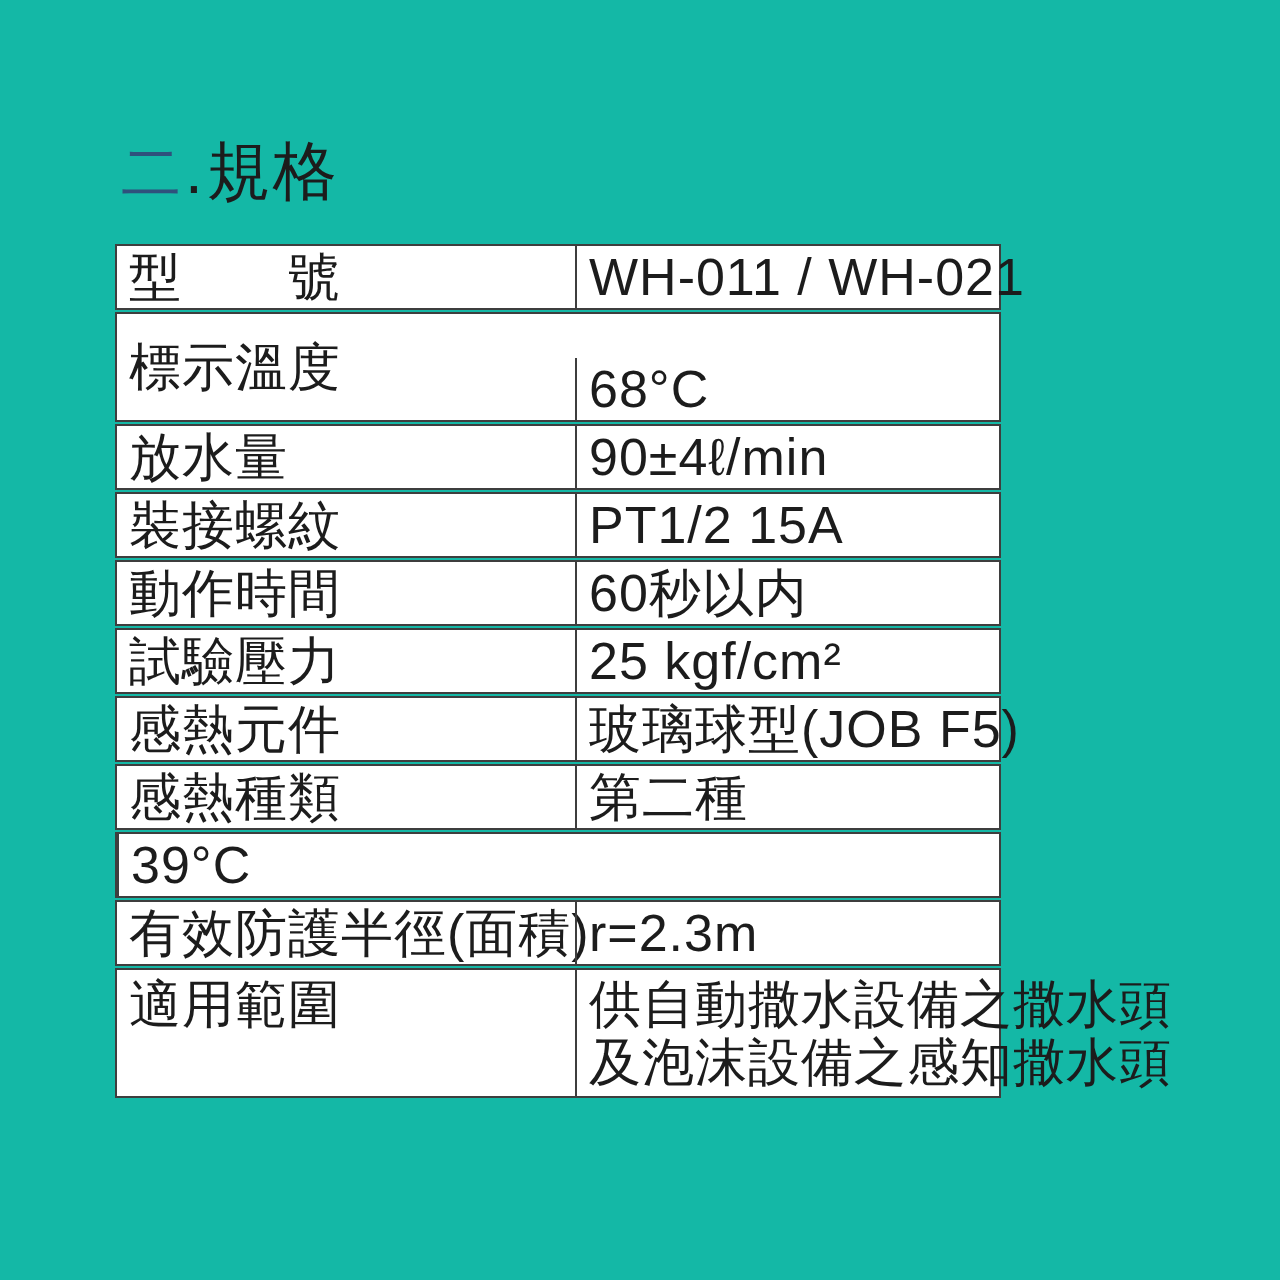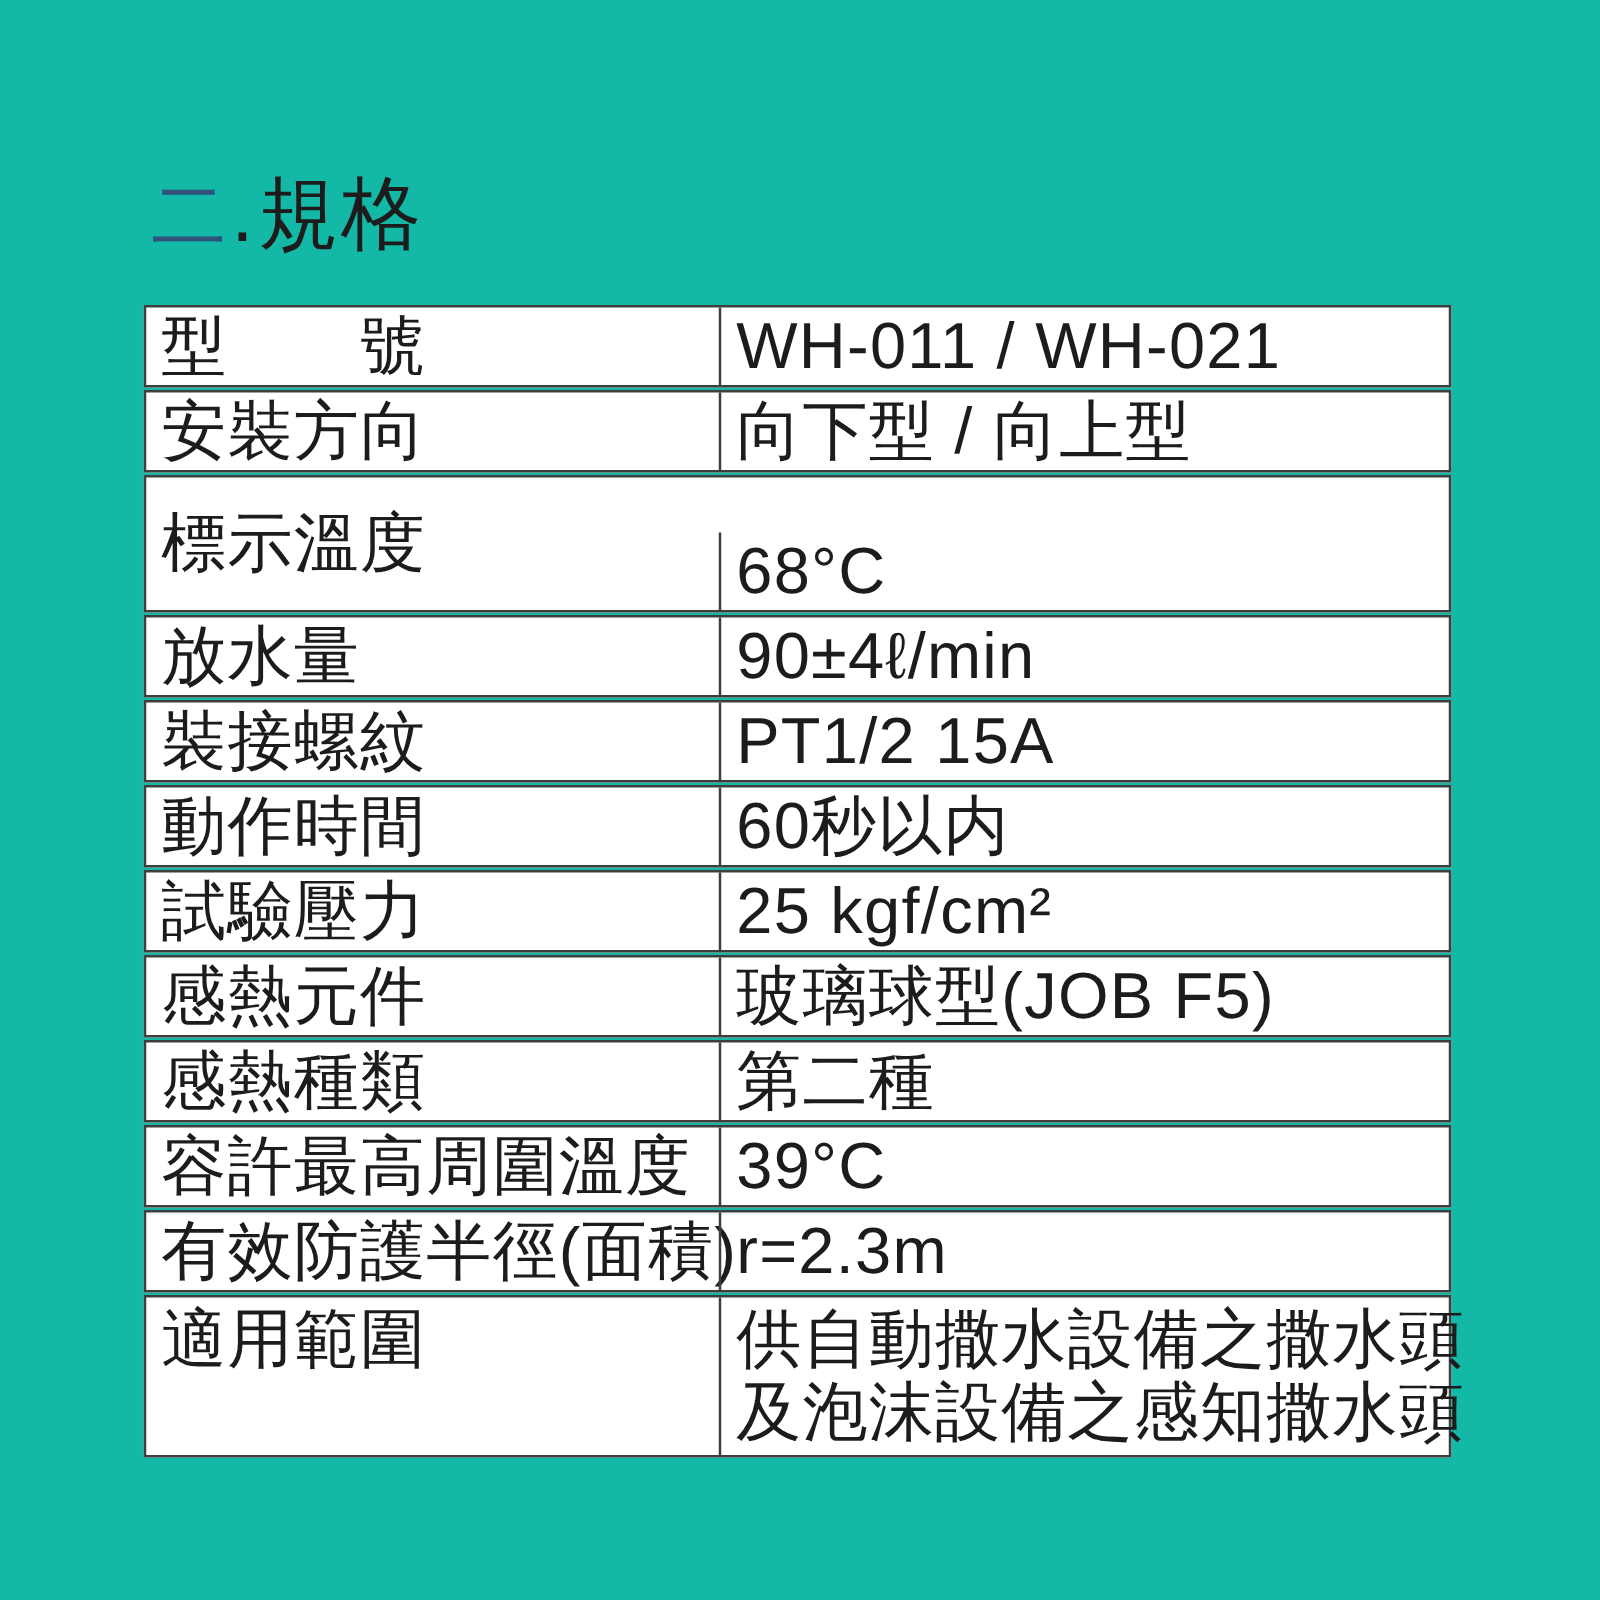--- a/index.html
+++ b/index.html
@@ -35,21 +35,21 @@
     font-size: 60px;
   }
   .heading .dot {
     color: #1c1c1c;
     padding: 0 2px;
   }
   .spec-table {
     position: absolute;
     left: 115px;
     top: 244px;
-    width: 1046px;
+    width: 886px;
     display: flex;
     flex-direction: column;
     gap: 2px;
   }
   .row {
     display: flex;
     align-items: stretch;
     border: 2px solid #3e3e3e;
     background: #ffffff;
   }
@@ -91,24 +91,20 @@
 <div class="page">
 
   <h1 class="heading"><span class="num" style="color: rgb(47, 81, 124);">二</span><span class="dot">.</span><span class="title">規格</span></h1>
 
   <div class="spec-table">
   <div class="row" style="border-color: rgb(62, 62, 62);">
     <div class="cell label">型　　號</div>
     <div class="cell value" style="border-left-color: rgb(62, 62, 62);">WH-011 / WH-021</div>
   </div>
 
-  <div class="row" style="border-color: rgb(62, 62, 62);">
-    <div class="cell label">安裝方向</div>
-    <div class="cell value" style="border-left-color: rgb(62, 62, 62);">向下型 / 向上型</div>
-  </div>
 
   <div class="row" style="border-color: rgb(62, 62, 62);">
     <div class="cell label">標示溫度</div>
     <div class="cell value" style="border-left-color: rgb(62, 62, 62); margin-top: 44px;">68°C</div>
   </div>
 
   <div class="row" style="border-color: rgb(62, 62, 62);">
     <div class="cell label">放水量</div>
     <div class="cell value" style="border-left-color: rgb(62, 62, 62);">90±4ℓ/min</div>
   </div>
@@ -132,21 +128,20 @@
     <div class="cell label">感熱元件</div>
     <div class="cell value" style="border-left-color: rgb(62, 62, 62);">玻璃球型(JOB F5)</div>
   </div>
 
   <div class="row" style="border-color: rgb(62, 62, 62);">
     <div class="cell label">感熱種類</div>
     <div class="cell value" style="border-left-color: rgb(62, 62, 62);">第二種</div>
   </div>
 
   <div class="row" style="border-color: rgb(62, 62, 62);">
-    <div class="cell label">容許最高周圍溫度</div>
     <div class="cell value" style="border-left-color: rgb(62, 62, 62);">39°C</div>
   </div>
 
   <div class="row" style="border-color: rgb(62, 62, 62);">
     <div class="cell label">有效防護半徑(面積)</div>
     <div class="cell value" style="border-left-color: rgb(62, 62, 62);">r=2.3m</div>
   </div>
 
   <div class="row multiline" style="border-color: rgb(62, 62, 62);">
     <div class="cell label">適用範圍</div>

